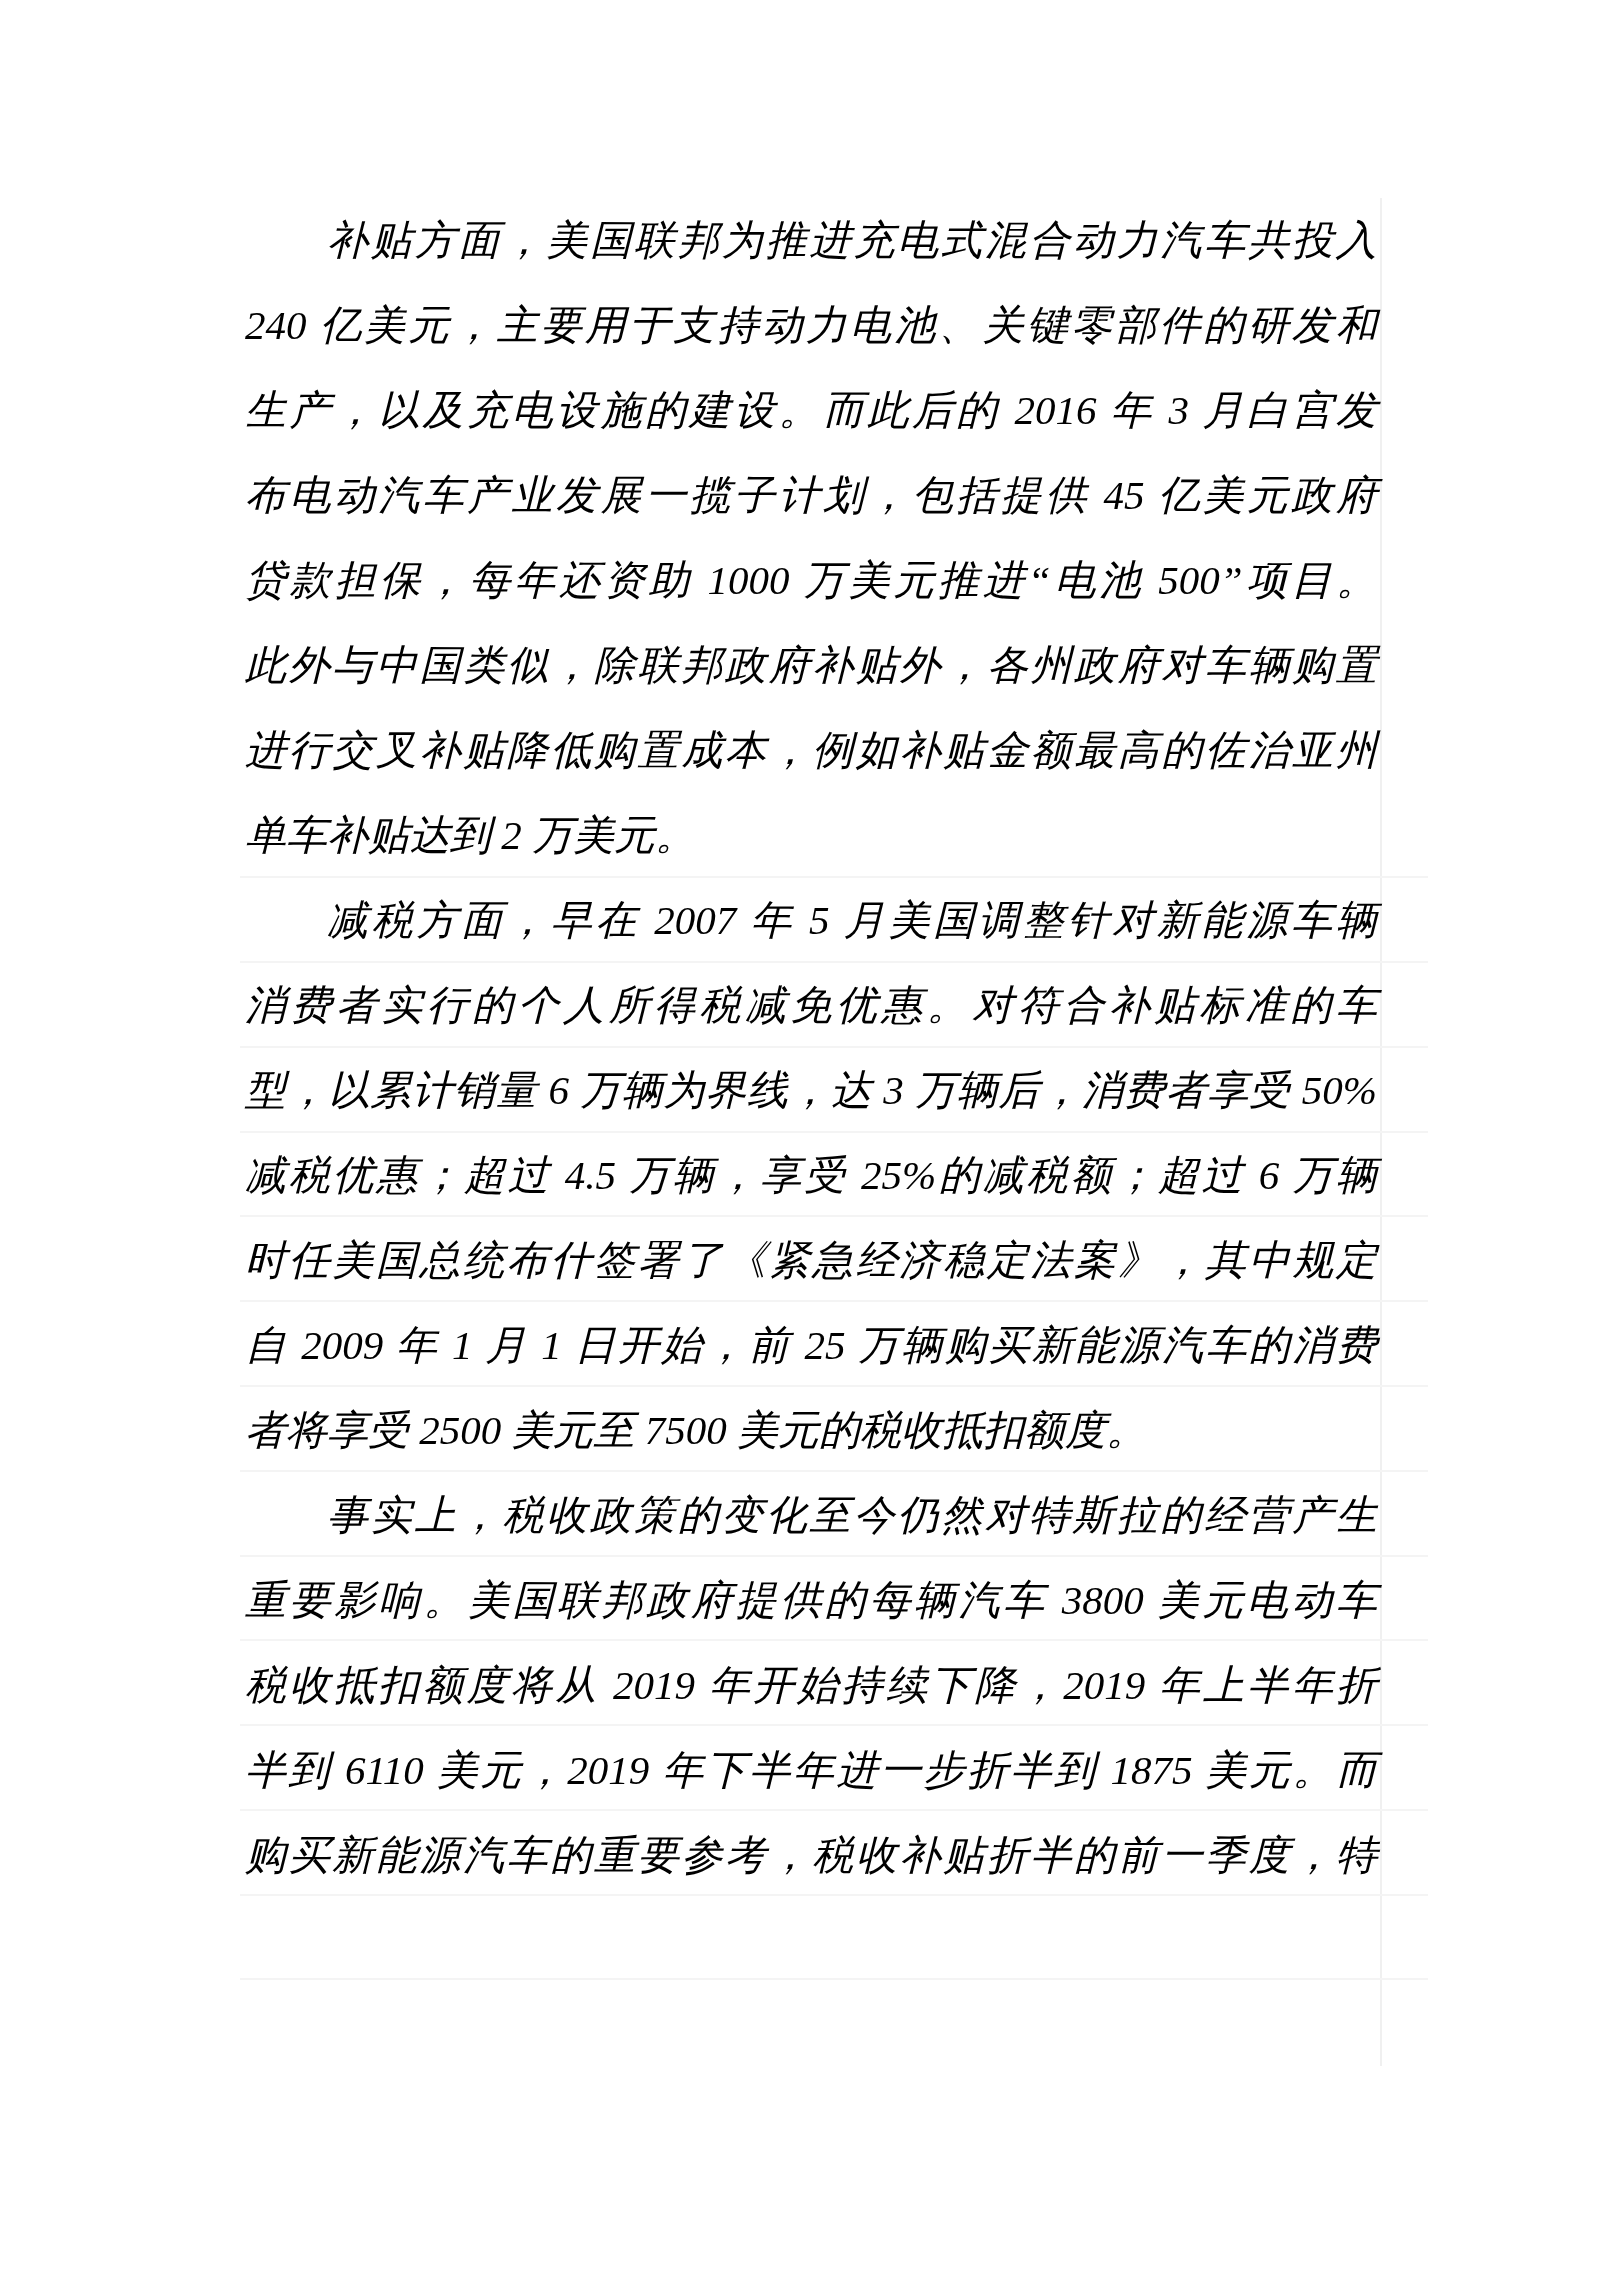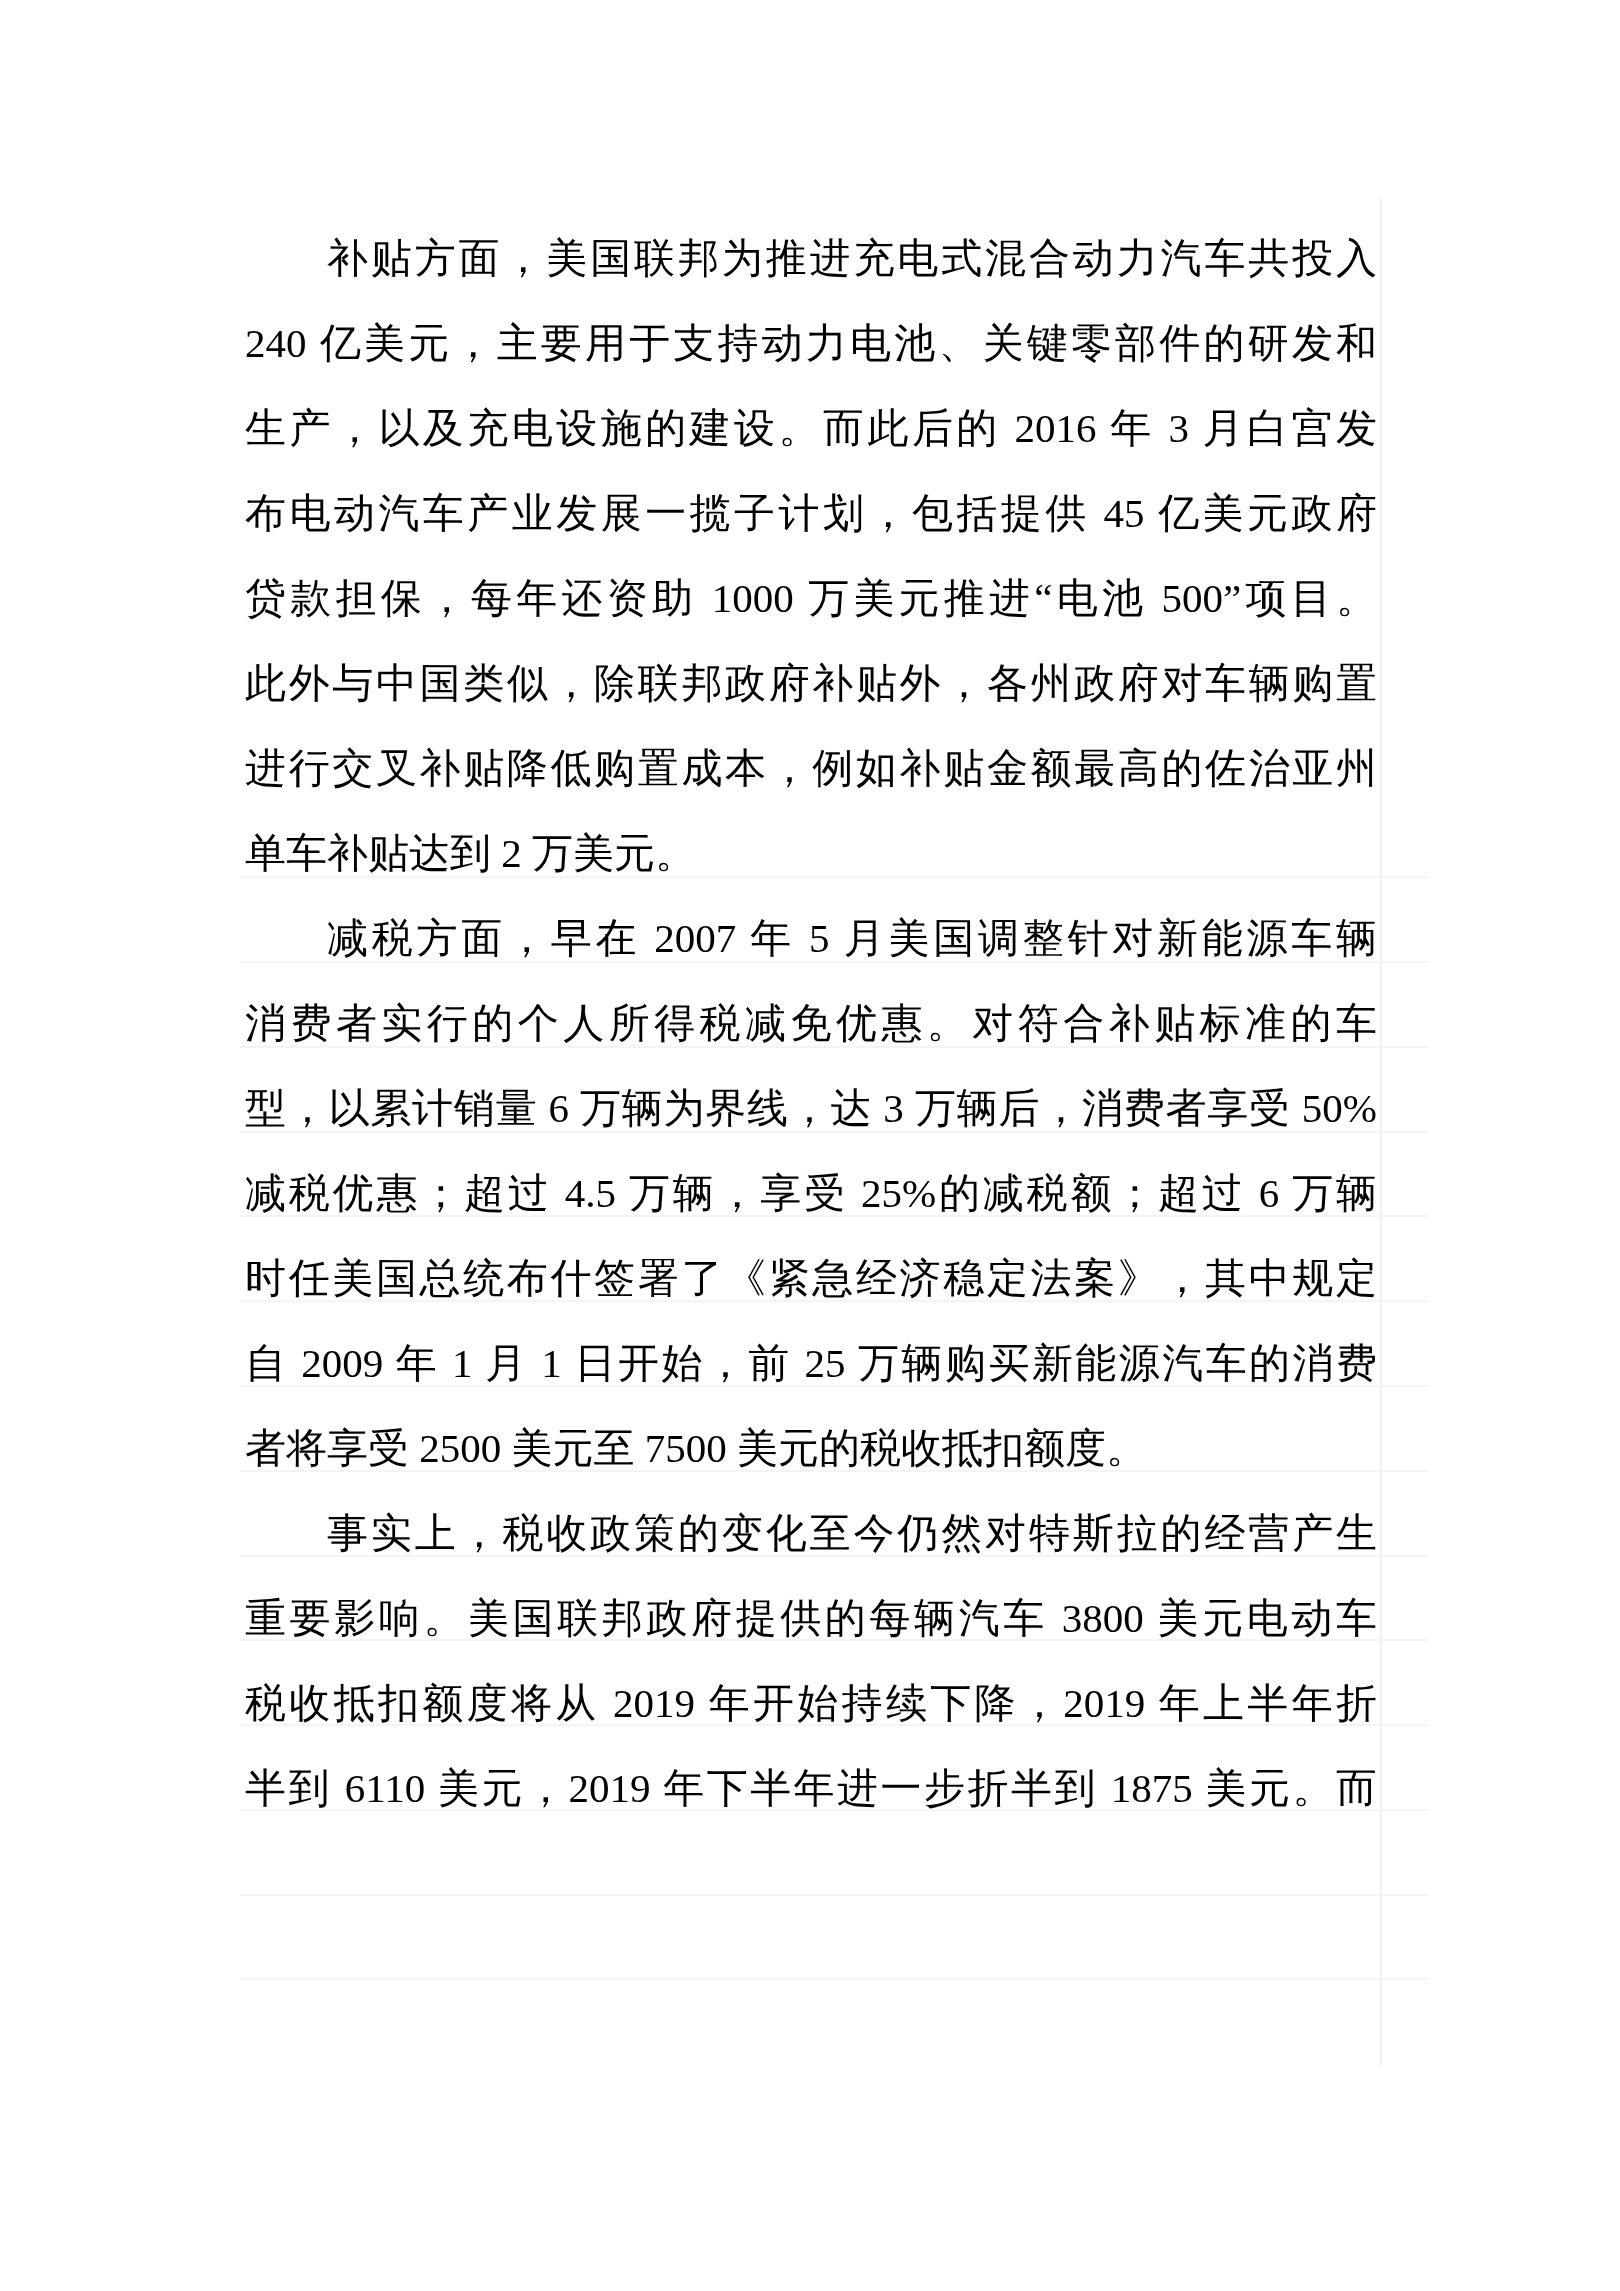--- a/index.html
+++ b/index.html
@@ -11,22 +11,23 @@
     position: relative;
     width: 1620px;
     height: 2292px;
     background: #ffffff;
     overflow: hidden;
     font-family: "Liberation Serif", "DejaVu Serif", serif;
   }
   .text-block {
     position: absolute;
     left: 245px;
-    top: 216px;
+    top: 198px;
     width: 1132px;
+    font-style: italic;
   }
   .text-line {
     height: 85px;
     line-height: 85px;
     font-size: 41px;
     color: #000000;
     white-space: normal;
     overflow: visible;
   }
   .text-line.fill {
@@ -76,20 +77,21 @@
       <div class="text-line fill">消费者实行的个人所得税减免优惠。对符合补贴标准的车</div>
       <div class="text-line fill">型，以累计销量 6 万辆为界线，达 3 万辆后，消费者享受 50%</div>
       <div class="text-line fill">减税优惠；超过 4.5 万辆，享受 25%的减税额；超过 6 万辆</div>
       <div class="text-line fill">时任美国总统布什签署了《紧急经济稳定法案》，其中规定</div>
       <div class="text-line fill">自 2009 年 1 月 1 日开始，前 25 万辆购买新能源汽车的消费</div>
       <div class="text-line end">者将享受 2500 美元至 7500 美元的税收抵扣额度。</div>
       <div class="text-line fill ind">事实上，税收政策的变化至今仍然对特斯拉的经营产生</div>
       <div class="text-line fill">重要影响。美国联邦政府提供的每辆汽车 3800 美元电动车</div>
       <div class="text-line fill">税收抵扣额度将从 2019 年开始持续下降，2019 年上半年折</div>
       <div class="text-line fill">半到 6110 美元，2019 年下半年进一步折半到 1875 美元。而</div>
+      <div class="text-line fill">购买新能源汽车的重要参考，税收补贴折半的前一季度，特</div>
     </div>
 <div class="grid-line" style="top: 876px;"></div>
     <div class="grid-line" style="top: 961px;"></div>
     <div class="grid-line" style="top: 1046px;"></div>
     <div class="grid-line" style="top: 1131px;"></div>
     <div class="grid-line" style="top: 1215px;"></div>
     <div class="grid-line" style="top: 1300px;"></div>
     <div class="grid-line" style="top: 1385px;"></div>
     <div class="grid-line" style="top: 1470px;"></div>
     <div class="grid-line" style="top: 1555px;"></div>

